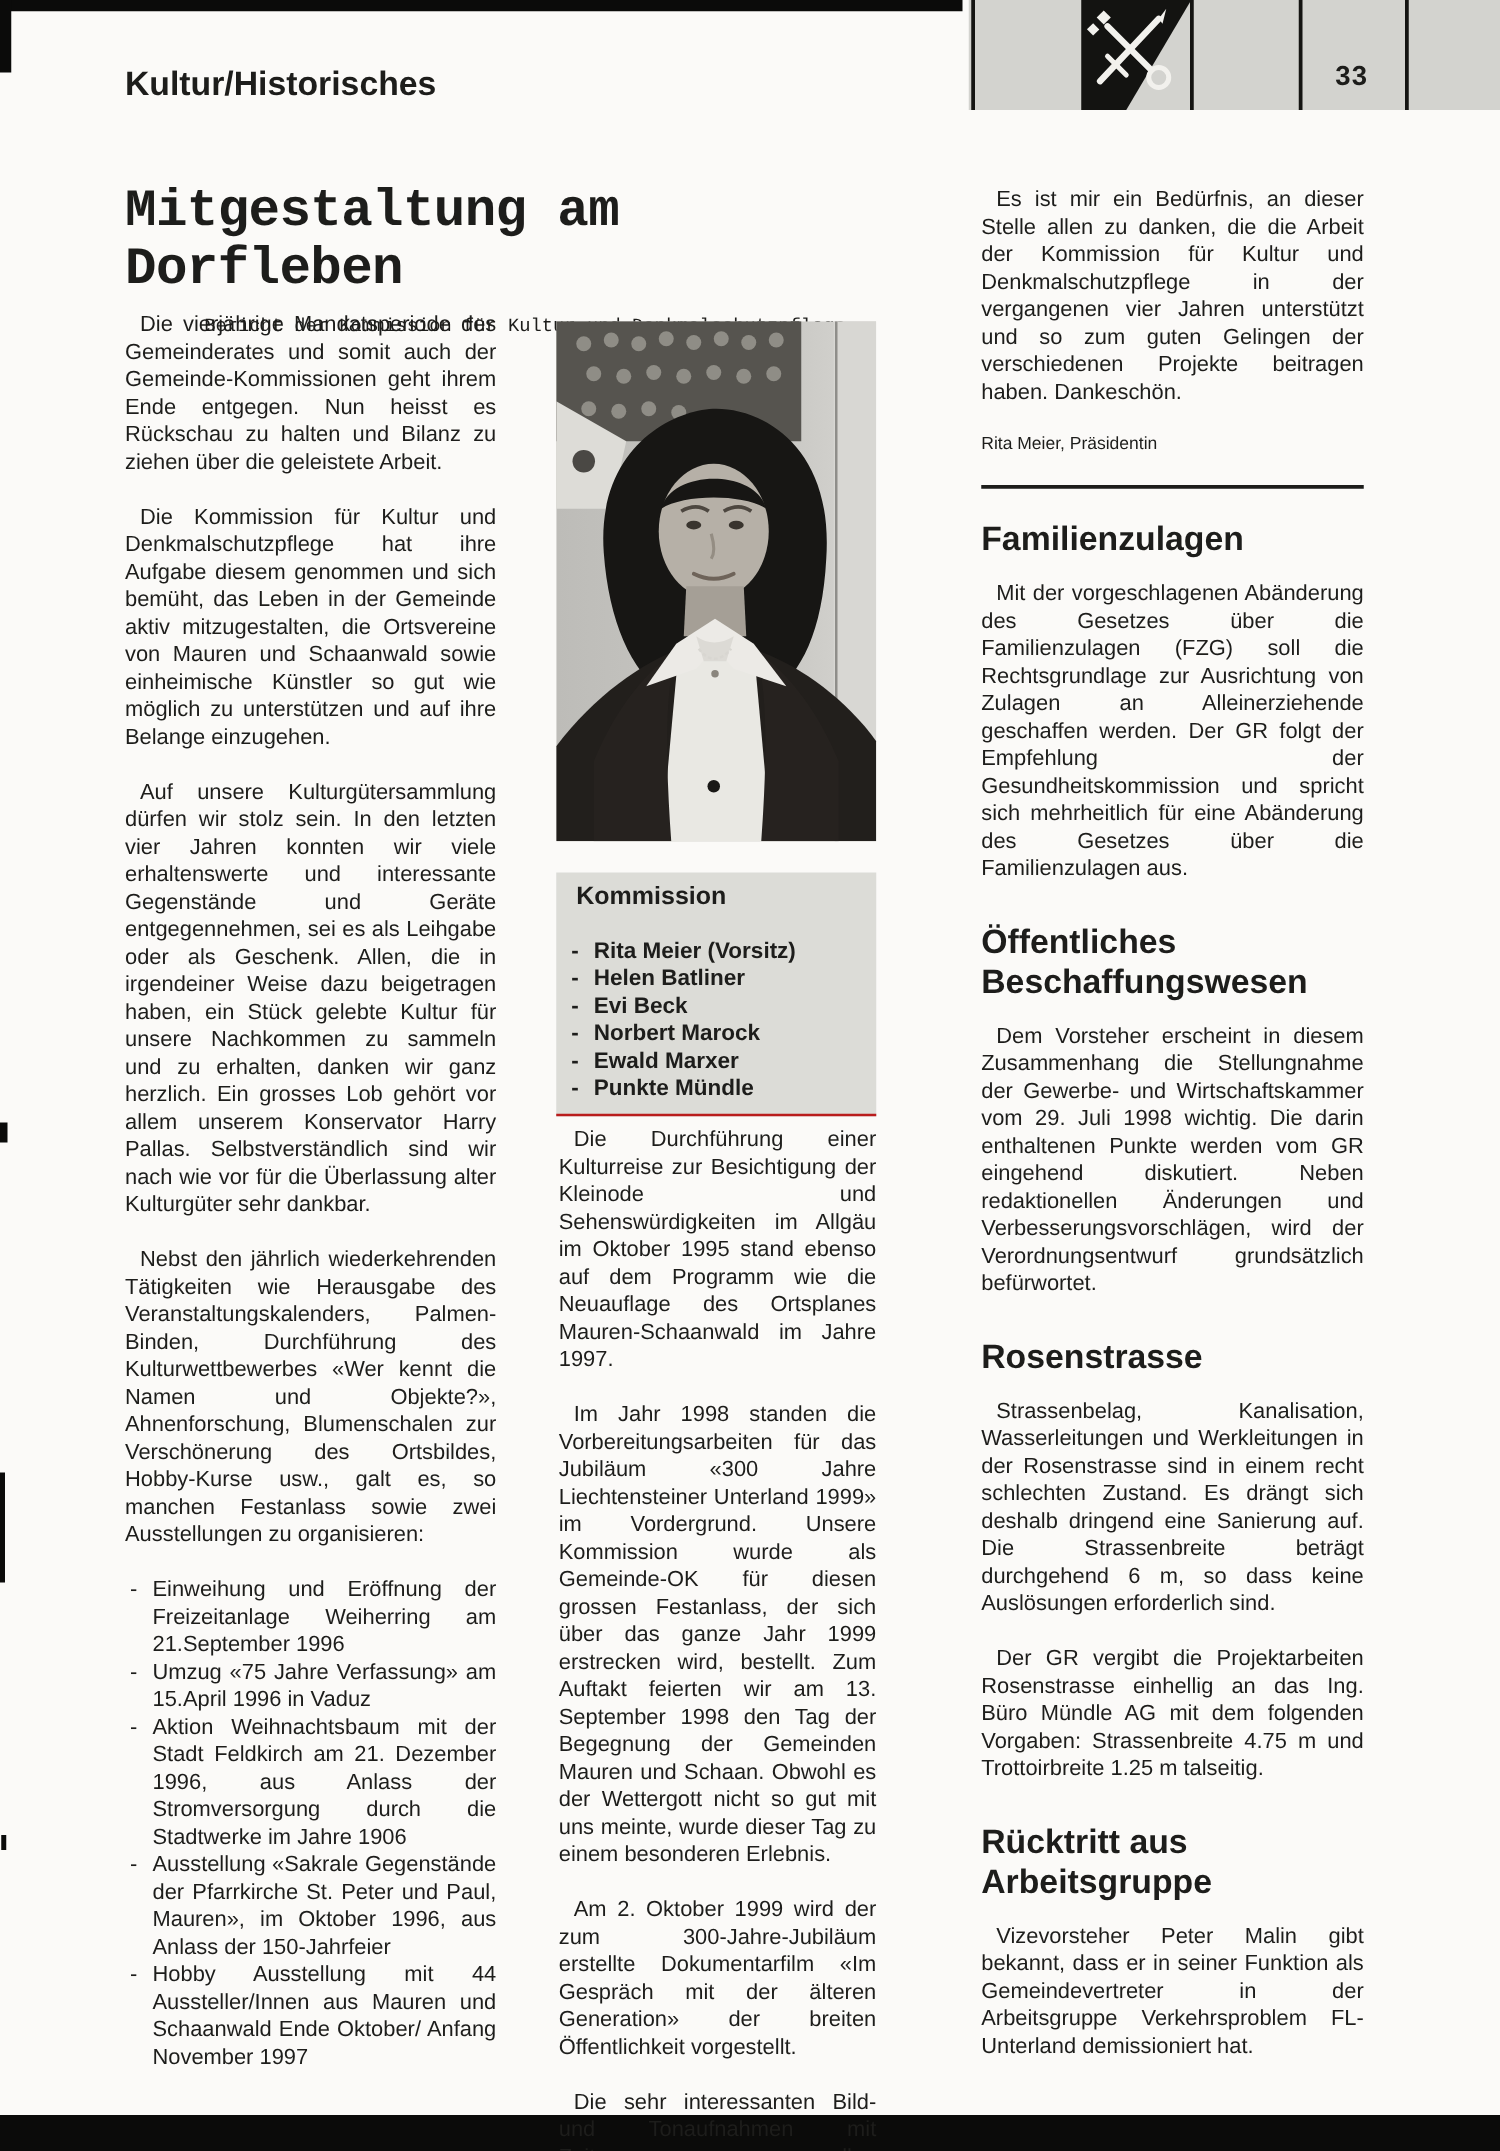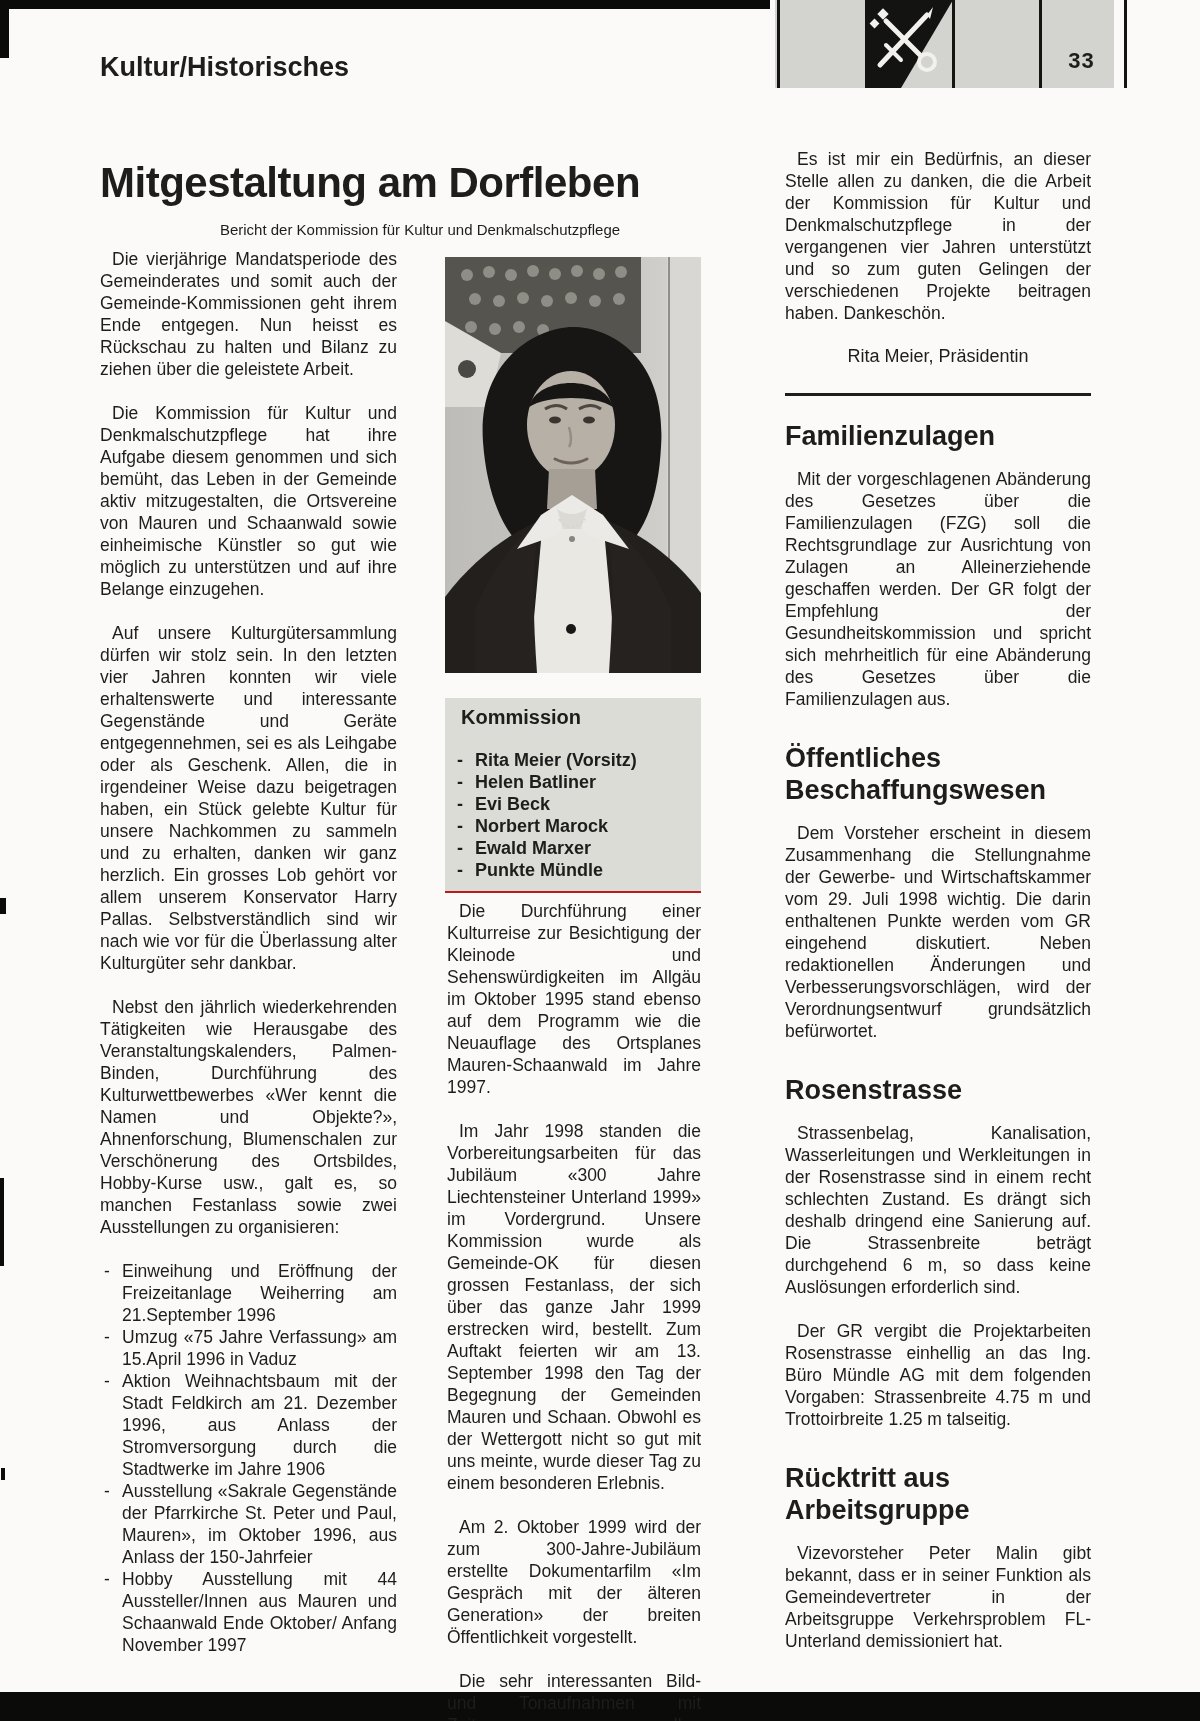--- a/index.html
+++ b/index.html
@@ -11,29 +11,29 @@
   }
   
   .bar{position:absolute;background:#0b0b0a;}
   .bar-top{left:8px;top:0;width:762px;height:9px;}
   .bar-left{left:0;top:0;width:9px;height:58px;}
   .mark-1{left:0;top:898px;width:6px;height:16px;}
   .mark-2{left:0;top:1178px;width:4px;height:88px;}
   .mark-3{left:1px;top:1468px;width:4px;height:12px;}
   .bar-bottom{left:0;top:1692px;width:1200px;height:29px;}
   
-  .band{position:absolute;left:775px;top:0;width:339px;height:88px;background:#d3d3cf;}
+  .band{position:absolute;left:775px;top:0;width:425px;height:88px;background:#d3d3cf;}
   .band .vline{position:absolute;top:0;width:3px;height:88px;background:#141412;}
   .band .v0{left:2px;}.band .v1{left:177px;}.band .v2{left:264px;}.band .v3{left:349px;}
   .band .pageno{position:absolute;left:264px;top:48px;width:85px;text-align:center;
     font-size:22px;font-weight:bold;letter-spacing:1px;}
   .band .emblem{position:absolute;left:82px;top:0;}
   .section-label{position:absolute;left:100px;top:52px;font-size:27px;font-weight:bold;}
   
-  .title-block{position:absolute;left:100px;top:160px;width:640px;}
+  .title-block{position:absolute;left:100px;top:146px;width:640px;font-family:Liberation Mono, monospace;}
   .title-block h1{margin:0;font-size:42px;line-height:46px;font-weight:bold;letter-spacing:-0.5px;}
   .title-block h2{margin:10px 0 0;font-size:15px;line-height:27px;font-weight:normal;text-align:center;}
   
   .body-text p{margin:0 0 22px;font-size:17.5px;line-height:22px;text-align:justify;
     text-indent:12px;hyphens:auto;}
   .col-left{position:absolute;left:100px;top:248px;width:297px;}
   .col-mid{position:absolute;left:447px;top:900px;width:254px;}
   .col-right{position:absolute;left:785px;top:148px;width:306px;}
   .events{list-style:none;margin:0;padding:0;}
   .events li{position:relative;padding-left:22px;font-size:17.5px;line-height:22px;
@@ -42,21 +42,21 @@
   
   .photo{position:absolute;left:445px;top:257px;width:256px;height:416px;}
   
   .kbox{position:absolute;left:445px;top:698px;width:256px;background:#dcdcd7;
     border-bottom:2px solid #b91c1c;padding:8px 0 10px;box-sizing:border-box;}
   .kbox .kbox-title{font-size:20px;font-weight:bold;margin:0 0 20px;padding:0 0 0 16px;}
   .kbox ul{list-style:none;margin:0;padding:0;}
   .kbox li{position:relative;padding-left:30px;font-size:18px;font-weight:bold;line-height:22px;}
   .kbox li::before{content:"-";position:absolute;left:12px;top:0;}
   
-  .signature{text-align:center;font-size:18px;margin:22px 0 0;}
+  .signature{text-align:left;font-size:14px;margin:22px 0 0;}
   .divider{border:none;border-top:3px solid #1d1d1b;margin:26px 0 0;}
   .sec-heading{font-size:27px;line-height:32px;font-weight:bold;margin:32px 0 16px;}
   .sec-first{margin-top:24px;}
 </style>
 </head>
 <body>
 
 <div class="page">
 
   <div class="bar bar-top"></div>

